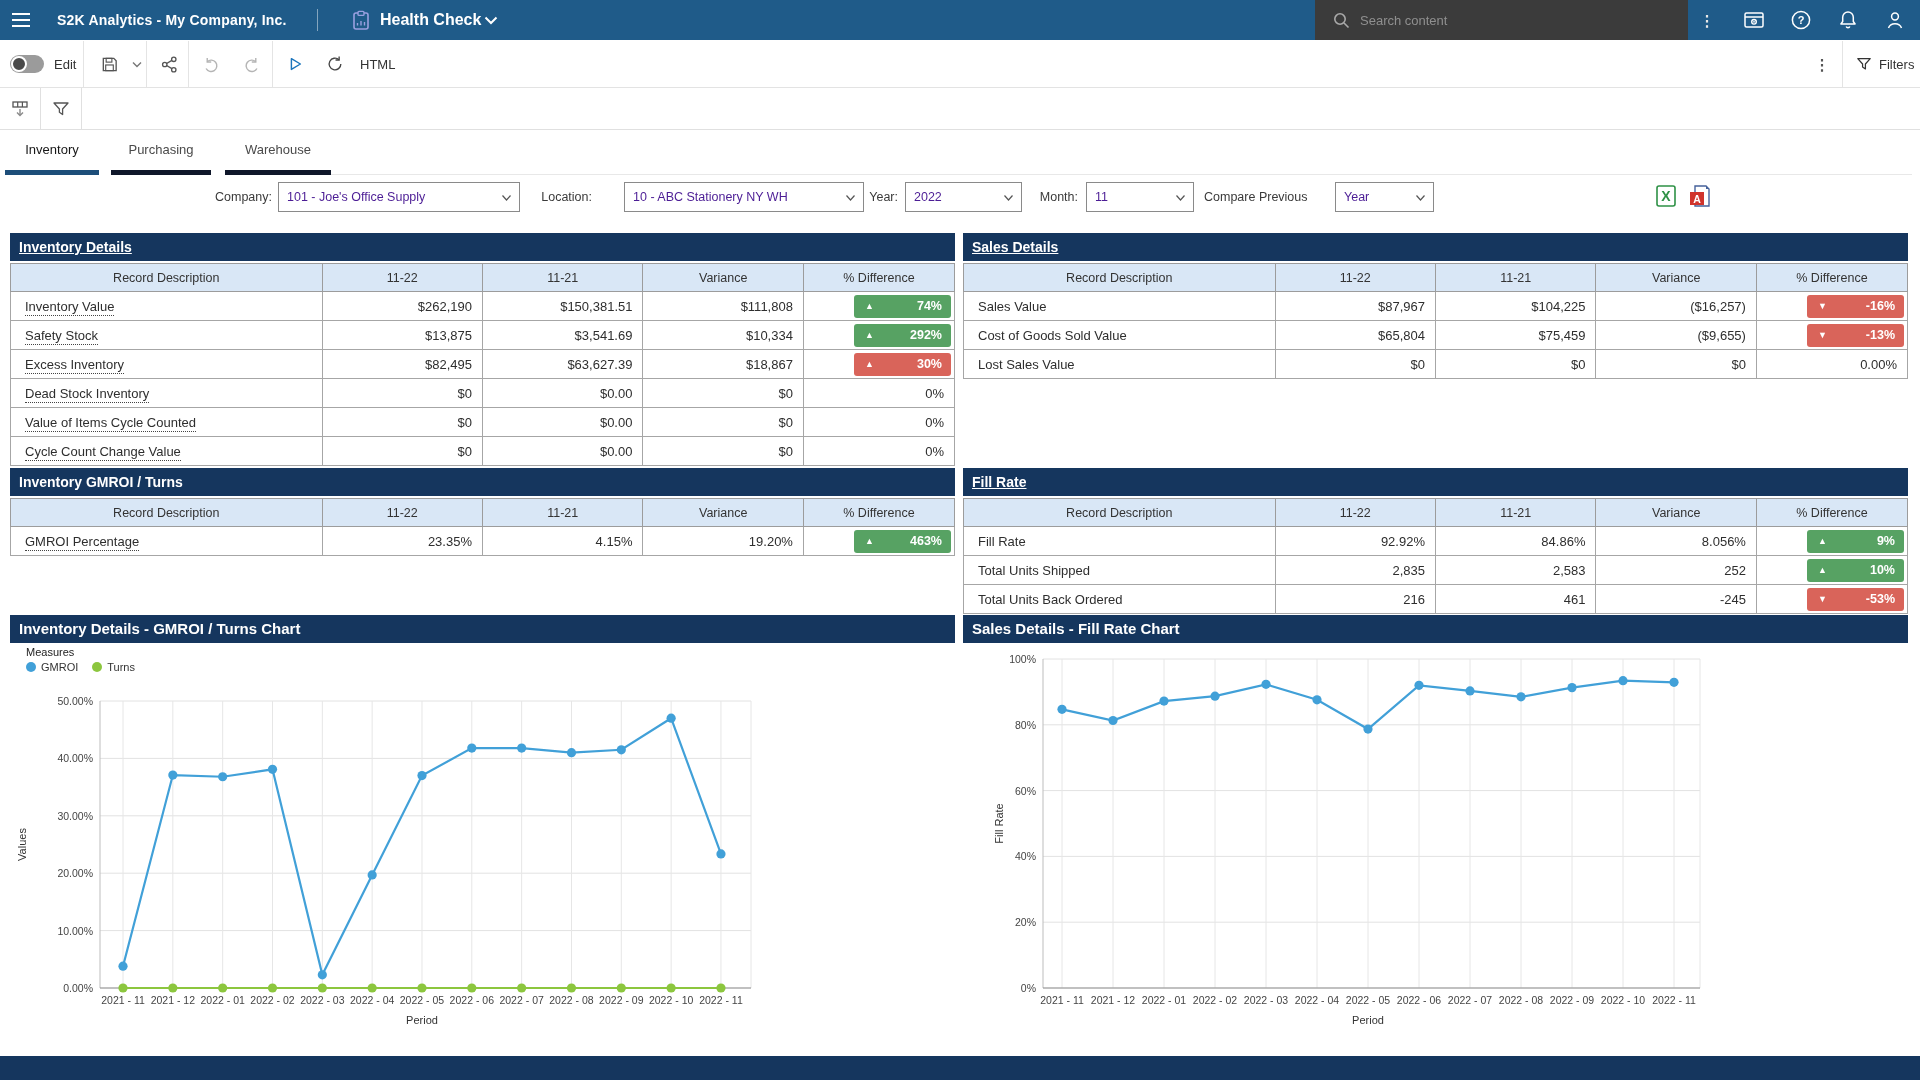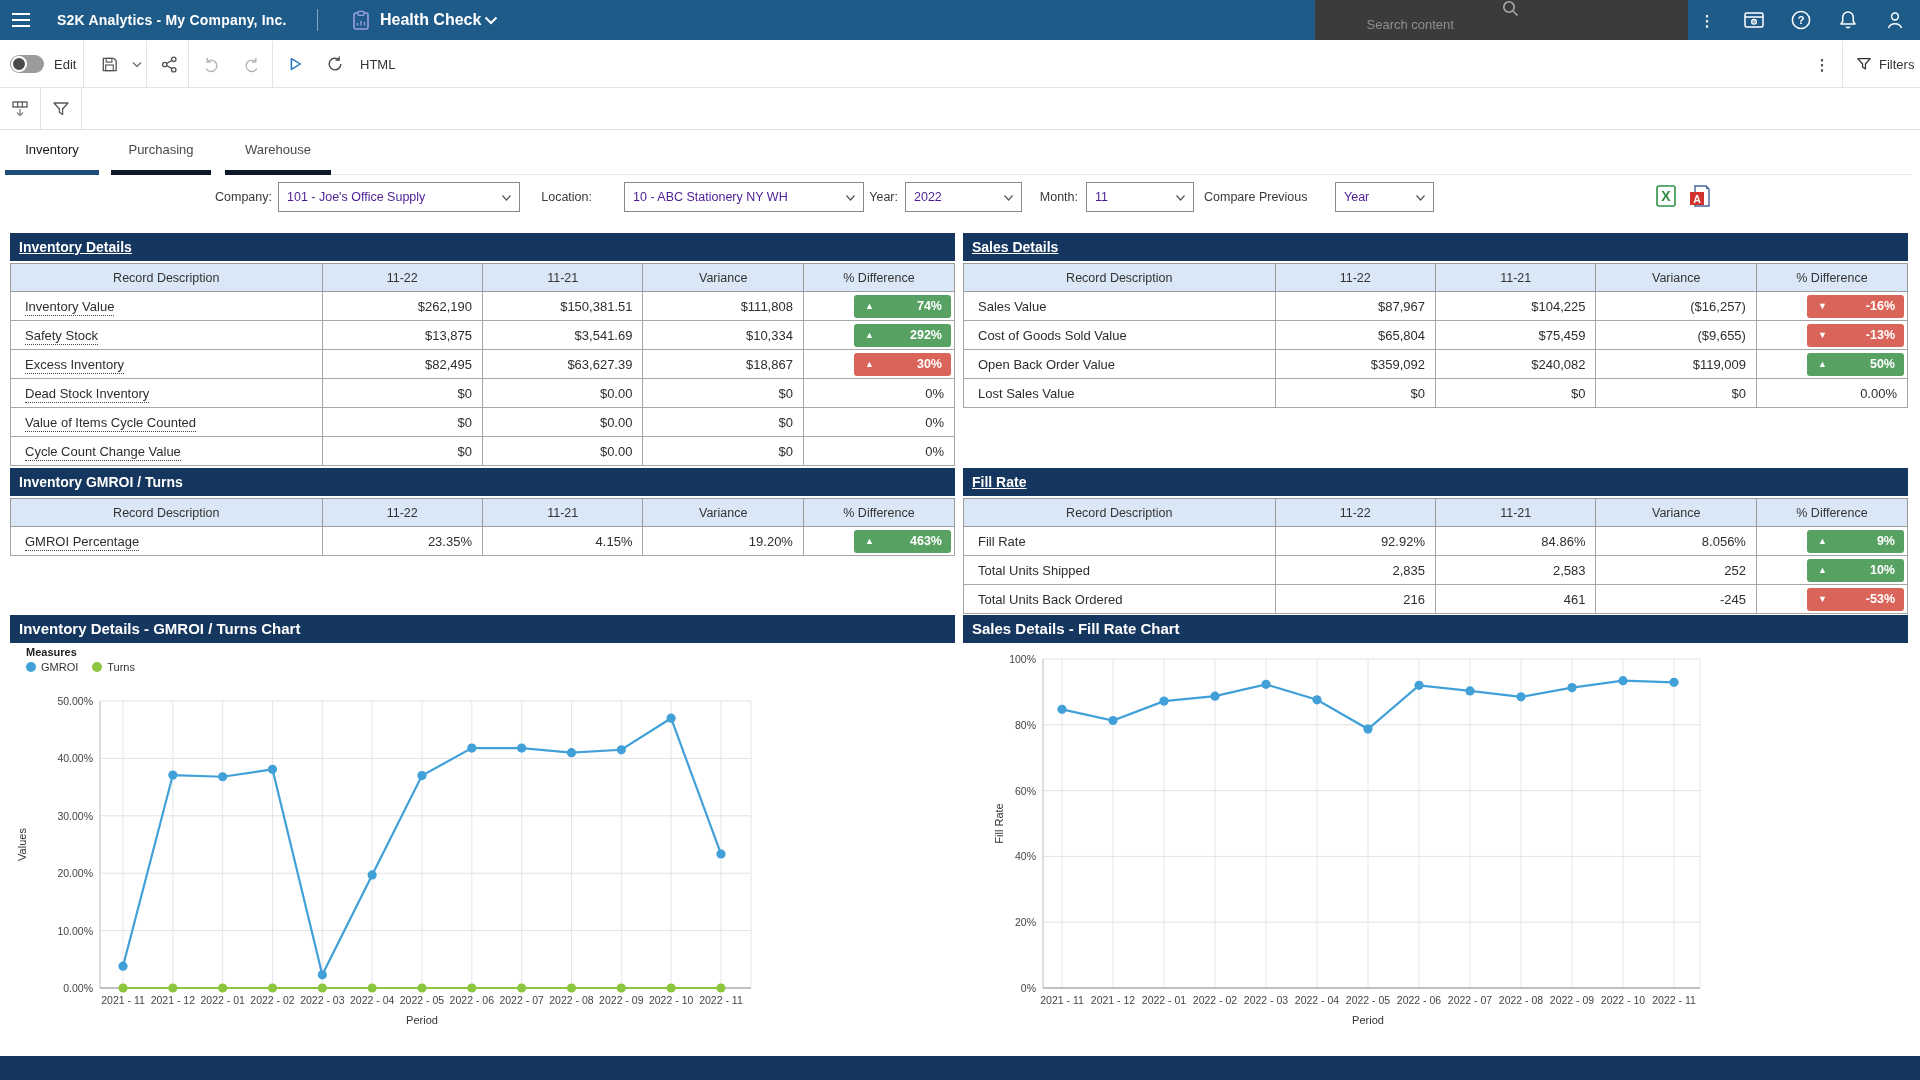--- a/index.html
+++ b/index.html
@@ -8,21 +8,21 @@
 
   
   .appbar { position:absolute; left:0; top:0; width:1920px; height:40px; background:#1f5b89; color:#fff; }
   .hamburger { position:absolute; left:10px; top:9px; width:22px; height:22px; cursor:pointer; }
   .hamburger div { height:2px; background:#fff; margin:4px 2px; }
   .app-title { position:absolute; left:57px; top:0; line-height:40px; font-size:14px; font-weight:bold; letter-spacing:.2px; }
   .appbar-divider { position:absolute; left:317px; top:9px; width:1px; height:22px; background:rgba(255,255,255,.45); }
   .clip-ic { position:absolute; left:352px; top:10px; }
   .dash-name { position:absolute; left:380px; top:0; line-height:40px; font-size:16px; font-weight:bold; }
   .dash-chev { position:absolute; left:484px; top:16px; }
-  .searchbox { position:absolute; left:1315px; top:0; width:373px; height:40px; background:#3b3b3b; display:flex; align-items:center;flex-direction:column; }
+  .searchbox { position:absolute; left:1315px; top:0; width:373px; height:40px; background:#3b3b3b; display:flex; align-items:center; }
   .searchbox svg { margin-left:18px; flex:0 0 auto; }
   .searchbox input { background:transparent; border:none; outline:none; color:#ccc; font-size:13px; margin-left:10px; width:280px; font-family:"Liberation Sans",sans-serif; }
   .searchbox input::placeholder { color:#8f8f8f; }
   .appbar-right { position:absolute; right:0; top:0; height:40px; width:232px; display:flex; align-items:center; justify-content:space-between; padding:0 12px 0 6px; }
   .appbar-right .aicon { width:26px; height:26px; display:flex; align-items:center; justify-content:center; cursor:pointer; }
   .kebab { color:#e8e8e8; font-size:15px; font-weight:bold; line-height:1; }
 
   
   .toolbar { position:absolute; left:0; top:40px; width:1920px; height:48px; background:#fff; border-bottom:1px solid #e3e3e3; }
   .tb-group { position:absolute; top:0; height:48px; display:flex; align-items:center; }
@@ -68,21 +68,21 @@
   .rec-link { border-bottom:1px dotted #444; padding-bottom:1px; cursor:pointer; }
   .badge { display:inline-flex; width:97px; height:23px; border-radius:3px; color:#fff; align-items:center; justify-content:space-between; padding:0 9px 0 11px; vertical-align:middle; }
   .badge.green { background:#57a263; }
   .badge.red { background:#d9645a; }
   .badge .tri { font-size:9px; line-height:1; }
   .badge .pct { font-size:12.5px; font-weight:bold; }
 
   
   .chart-panel { position:absolute; background:#fff; }
   .legend { position:absolute; left:16px; top:31px; }
-  .legend-title { font-size:11px; font-weight:bold; color:#222; }
+  .legend-title { font-size:11px; font-weight:normal; color:#222; }
   .legend-items { display:flex; gap:14px; margin-top:3px; }
   .legend-items .li { display:flex; align-items:center; gap:5px; font-size:11px; color:#333; }
   .legend-items .dot { width:10px; height:10px; border-radius:50%; display:inline-block; }
   svg.chart text.tick { font-size:10.5px; fill:#444; font-family:"Liberation Sans",sans-serif; }
   svg.chart text.axis-title { font-size:11px; fill:#333; font-family:"Liberation Sans",sans-serif; }
 
   .bottombar { position:absolute; left:0; top:1056px; width:1920px; height:24px; background:#15365e; }
   .ic { display:block; }
 </style>
 </head>
@@ -411,30 +411,20 @@
             </span></td>
         </tr>
         <tr>
           <td class="desc"><span>Cost of Goods Sold Value</span></td>
           <td class="num">$65,804</td>
           <td class="num">$75,459</td>
           <td class="num">($9,655)</td>
           <td class="diff"><span class="badge red">
               <span class="tri">▼</span>
               <span class="pct">-13%</span>
-            </span></td>
-        </tr>
-        <tr>
-          <td class="desc"><span>Open Back Order Value</span></td>
-          <td class="num">$359,092</td>
-          <td class="num">$240,082</td>
-          <td class="num">$119,009</td>
-          <td class="diff"><span class="badge green">
-              <span class="tri">▲</span>
-              <span class="pct">50%</span>
             </span></td>
         </tr>
         <tr>
           <td class="desc"><span>Lost Sales Value</span></td>
           <td class="num">$0</td>
           <td class="num">$0</td>
           <td class="num">$0</td>
           <td class="num">0.00%</td>
         </tr>
       </tbody>

